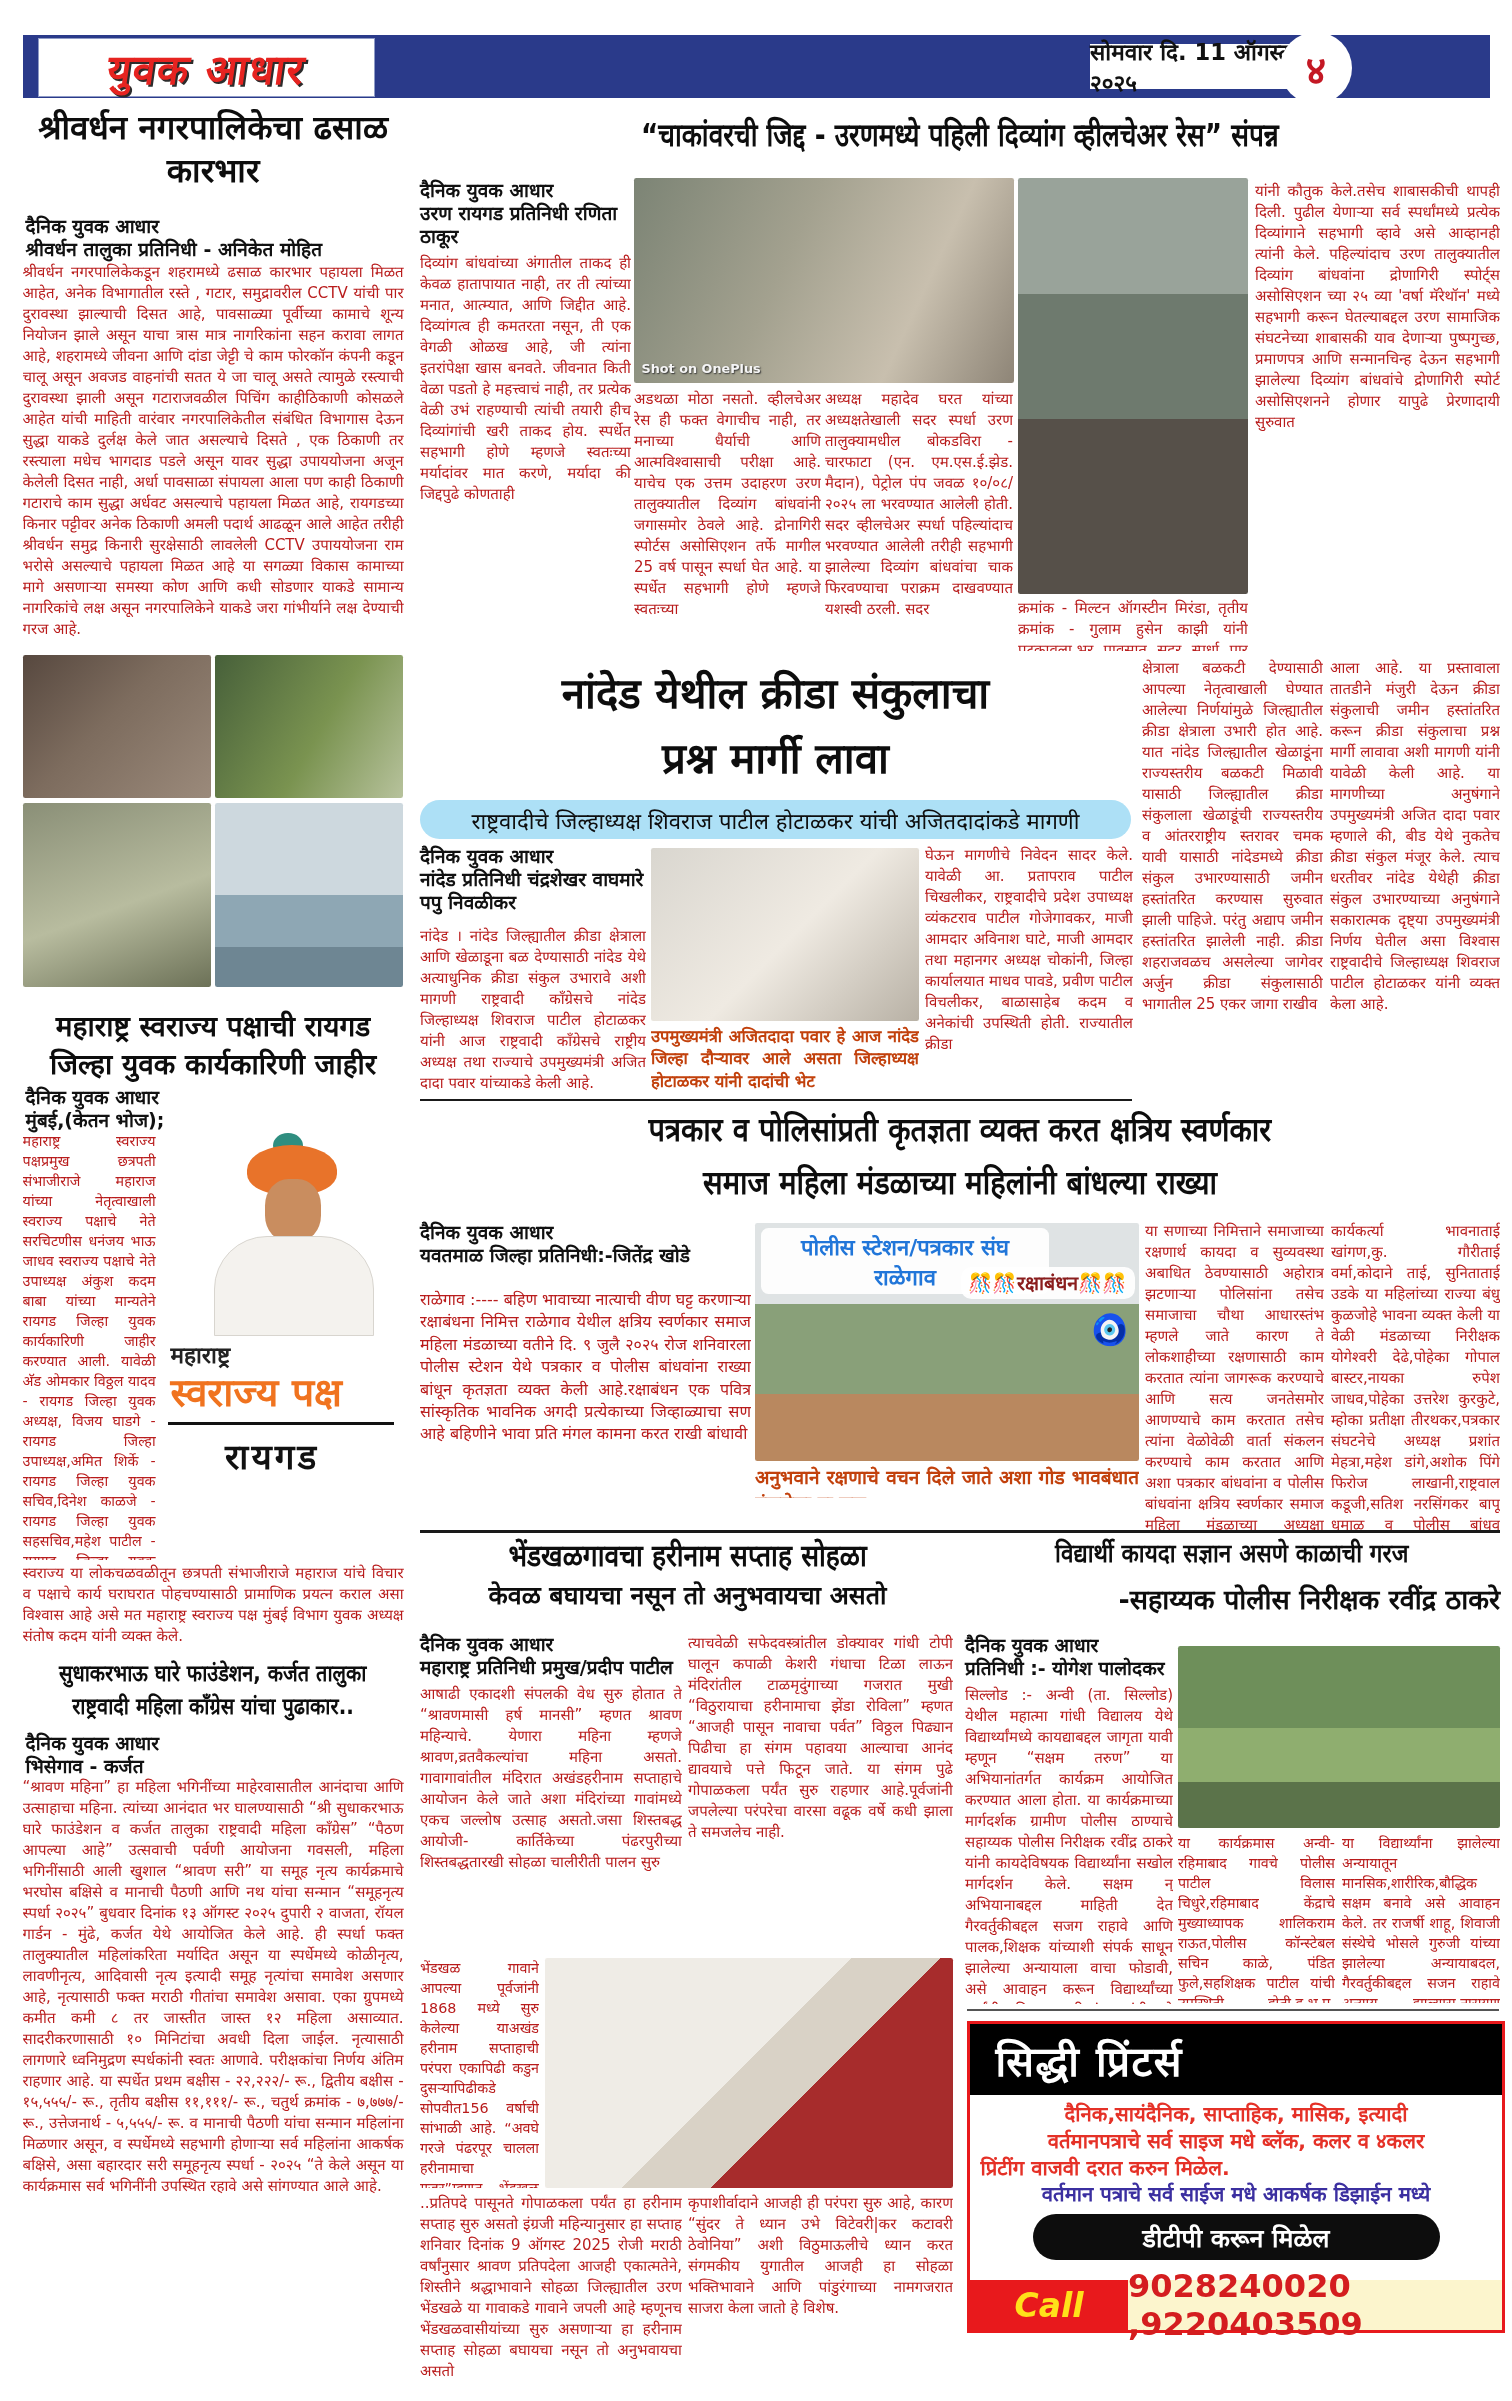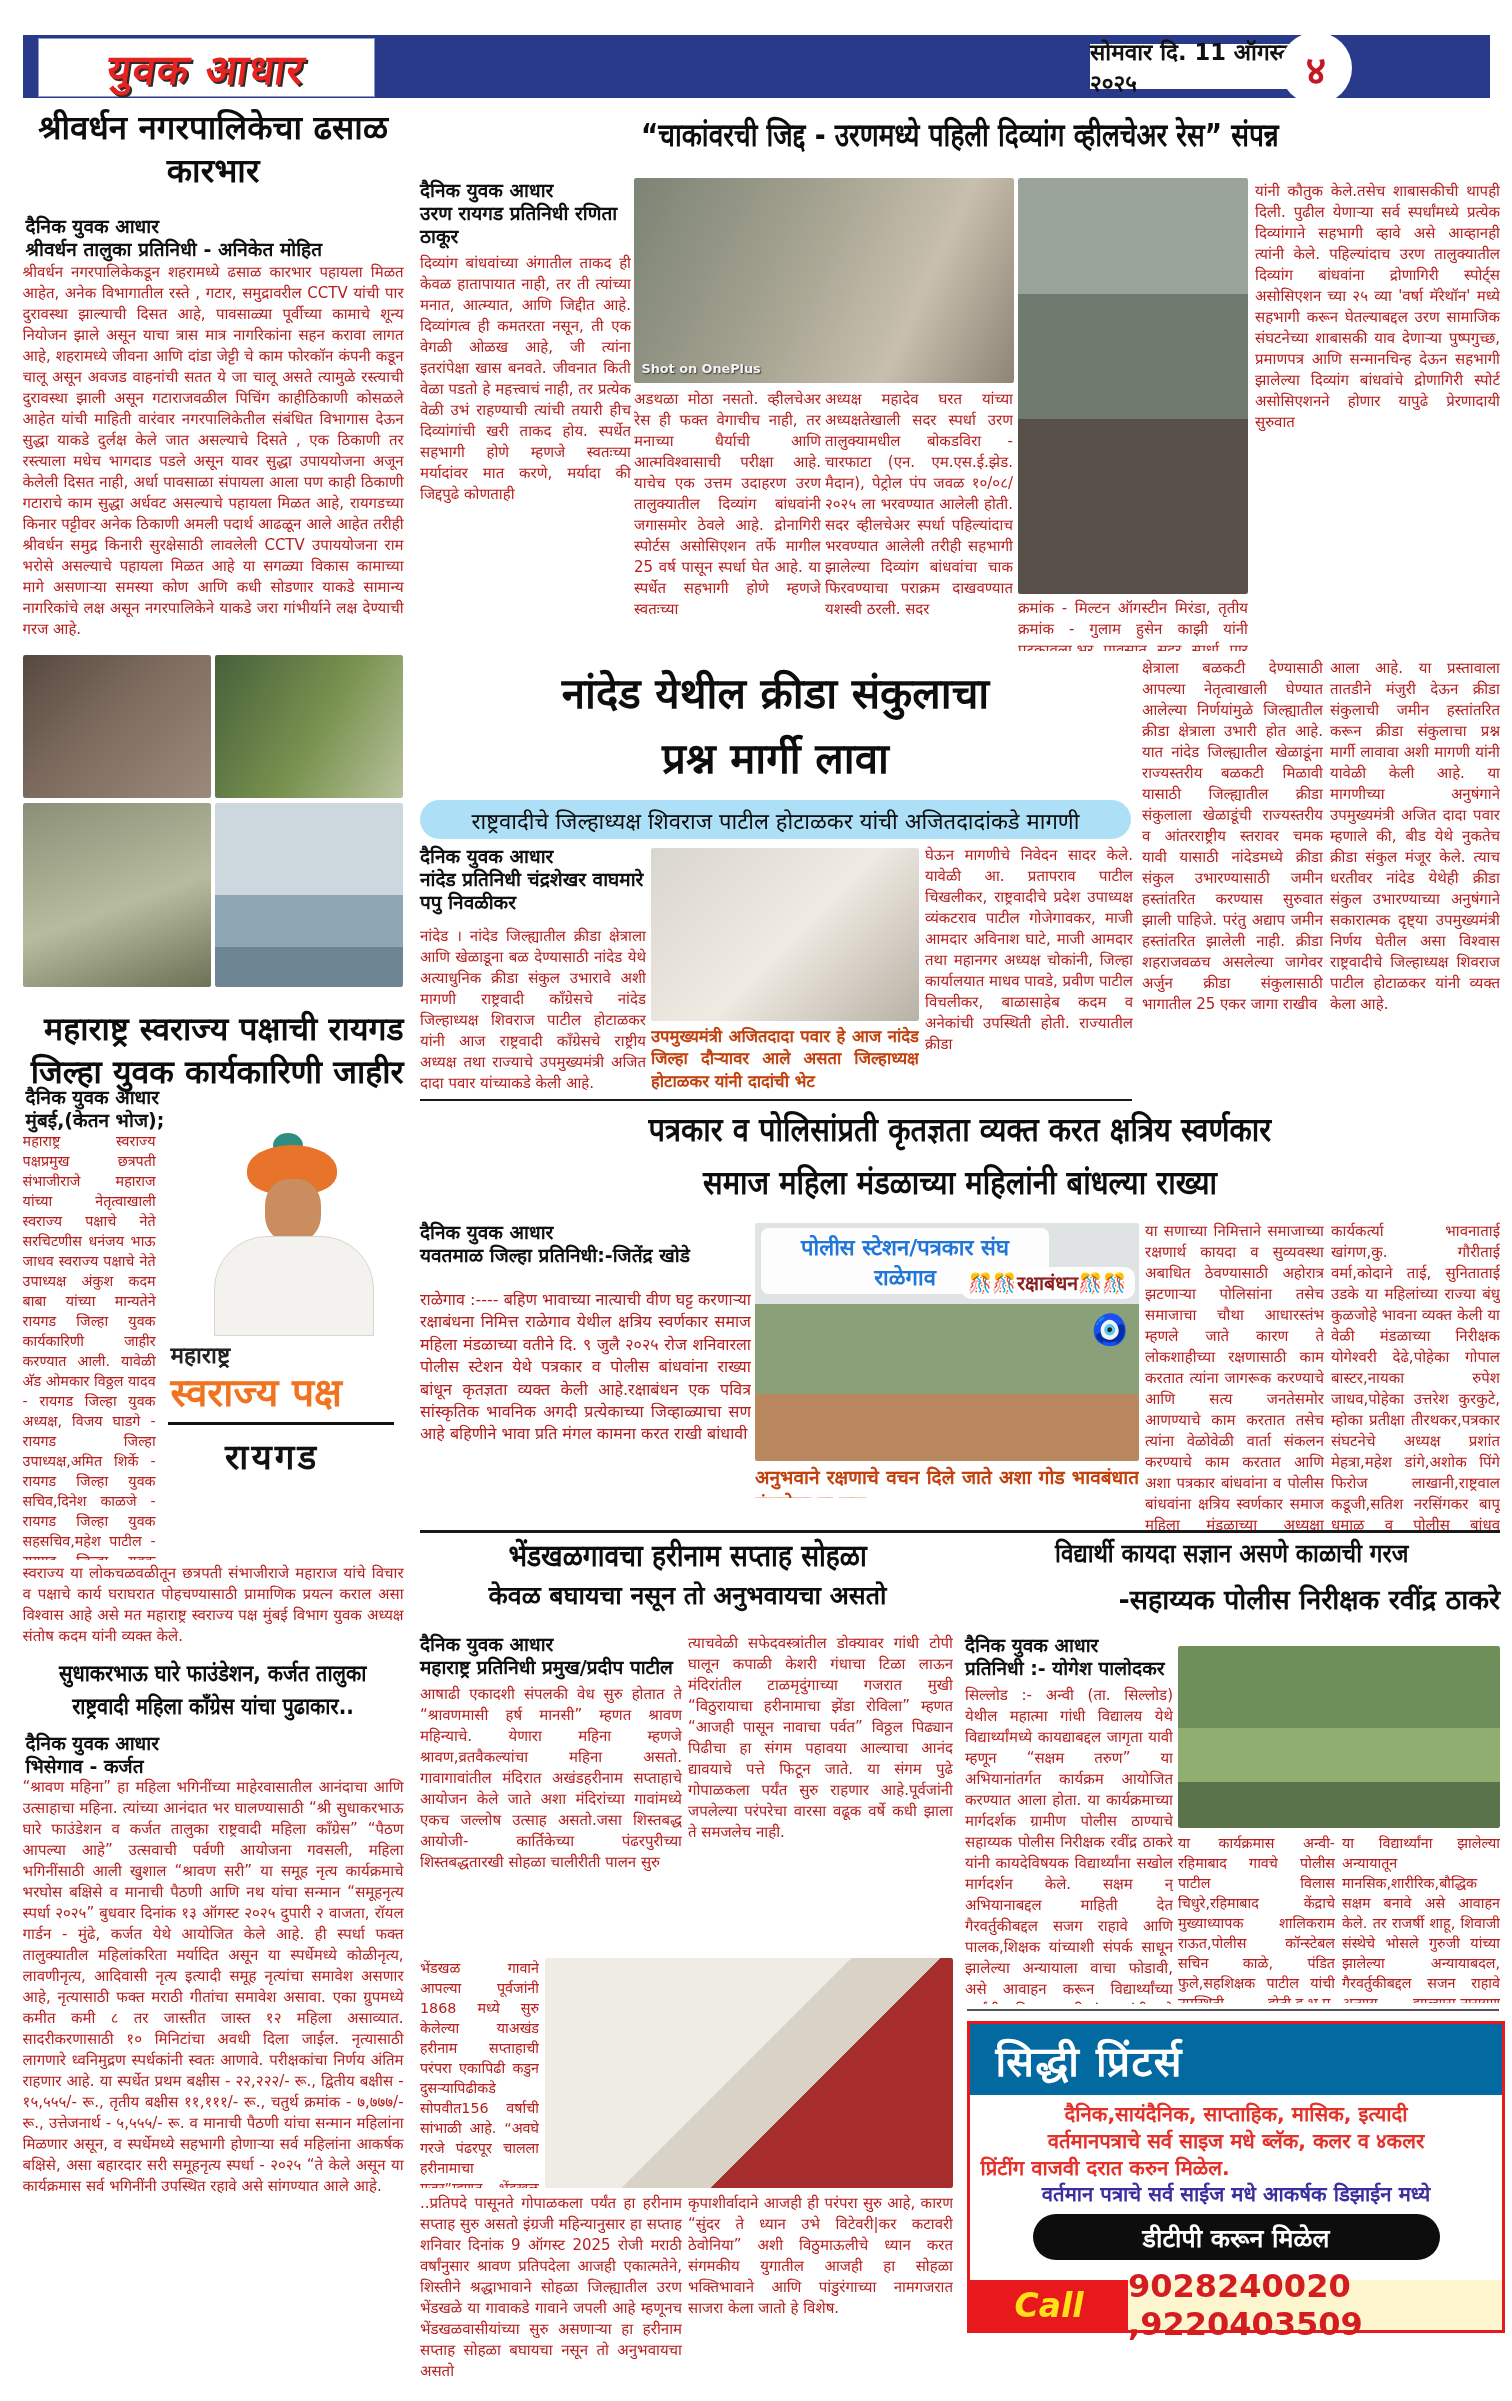--- a/index.html
+++ b/index.html
@@ -40,21 +40,21 @@
   .sp-tuft{position:absolute;width:30px;height:25.6px;background:#2f8e80;border-radius:50%;}
   .sp-face{position:absolute;width:56px;height:63px;background:#c98d5f;border-radius:42%;}
   .sp-body{position:absolute;width:158px;height:98px;background:#f4f2ee;border-radius:53px 53px 0 0;
            border:0.8px solid #d8d5cf;}
   .sp-l1{position:absolute;font-weight:800;font-size:22.6px;color:#222;}
   .sp-l2{position:absolute;font-weight:800;font-size:39px;color:#f0731f;white-space:nowrap;}
   .sp-line{position:absolute;height:3px;background:#111;}
   .sp-l3{position:absolute;font-weight:800;font-size:35px;color:#111;letter-spacing:3px;}
   
   .ad{border:3.8px solid #e8191c;background:#fff;display:flex;flex-direction:column;}
-  .ad-head{background:#0369a1;color:#fff;font-weight:800;font-size:41px;
+  .ad-head{background:#000000;color:#fff;font-weight:800;font-size:41px;
            padding:7.5px 0 7.5px 25.6px;letter-spacing:1.5px;}
   .ad-body{padding:6px 10.5px 3px 10.5px;text-align:center;}
   .ad-line{font-weight:800;font-size:20.3px;line-height:1.32;color:#e53127;text-align:center;}
   .ad-line.blue{color:#3b2fa0;}
   .ad-pill{margin:6px auto 4.5px auto;width:407px;background:#0d0d0d;color:#fff;font-weight:800;
            font-size:25px;text-align:center;border-radius:25.6px;padding:6px 0;}
   .ad-bottom{margin-top:auto;display:flex;height:50px;}
   .ad-call{background:#e8191c;width:158px;display:flex;align-items:center;justify-content:center;
            color:#ffe11a;font-weight:800;font-size:33px;font-style:italic;}
   .ad-phones{background:#fcf5cd;flex:1;display:flex;align-items:center;justify-content:center;
@@ -83,21 +83,21 @@
     <div>दैनिक युवक आधार</div>
     <div>श्रीवर्धन तालुका प्रतिनिधी - अनिकेत मोहित</div>
   </div>
   <div class="abs body-text" style="left:22.6px;top:262px;width:381px;height:389px;">श्रीवर्धन नगरपालिकेकडून शहरामध्ये ढसाळ कारभार पहायला मिळत आहेत, अनेक विभागातील रस्ते , गटार, समुद्रावरील CCTV यांची पार दुरावस्था झाल्याची दिसत आहे, पावसाळ्या पूर्वीच्या कामाचे शून्य नियोजन झाले असून याचा त्रास मात्र नागरिकांना सहन करावा लागत आहे, शहरामध्ये जीवना आणि दांडा जेट्टी चे काम फोरकॉन कंपनी कडून चालू असून अवजड वाहनांची सतत ये जा चालू असते त्यामुळे रस्त्याची दुरावस्था झाली असून गटाराजवळील पिचिंग काहीठिकाणी कोसळले आहेत यांची माहिती वारंवार नगरपालिकेतील संबंधित विभागास देऊन सुद्धा याकडे दुर्लक्ष केले जात असल्याचे दिसते , एक ठिकाणी तर रस्त्याला मधेच भागदाड पडले असून यावर सुद्धा उपाययोजना अजून केलेली दिसत नाही, अर्धा पावसाळा संपायला आला पण काही ठिकाणी गटाराचे काम सुद्धा अर्धवट असल्याचे पहायला मिळत आहे, रायगडच्या किनार पट्टीवर अनेक ठिकाणी अमली पदार्थ आढळून आले आहेत तरीही श्रीवर्धन समुद्र किनारी सुरक्षेसाठी लावलेली CCTV उपाययोजना राम भरोसे असल्याचे पहायला मिळत आहे  या सगळ्या विकास कामाच्या मागे असणाऱ्या समस्या कोण आणि कधी सोडणार याकडे सामान्य नागरिकांचे लक्ष असून नगरपालिकेने याकडे जरा गांभीर्याने लक्ष देण्याची गरज आहे.</div>
 
   <div class="photo" style="left:22.6px;top:655px;width:188px;height:143px;background:linear-gradient(135deg,#57483f,#7d6c5e 45%,#9b8a7b);"></div>
   <div class="photo" style="left:215px;top:655px;width:188px;height:143px;background:linear-gradient(120deg,#47603a,#7a9350 55%,#b7c29c);"></div>
   <div class="photo" style="left:22.6px;top:803px;width:188px;height:184px;background:linear-gradient(160deg,#8a8f77,#b8bc9f 55%,#6c7157);"></div>
   <div class="photo" style="left:215px;top:803px;width:188px;height:184px;background:linear-gradient(180deg,#cdd8de 0 50%,#8ea7b4 50% 78%,#6e8693 78%);"></div>
 
-  <div class="abs hl" style="left:22.6px;top:1008px;width:381px;height:74px;font-size:32px;line-height:1.35;text-align:right;">
+  <div class="abs hl" style="left:22.6px;top:1008px;width:381px;height:74px;font-size:28px;line-height:1.35;">
     <span>महाराष्ट्र स्वराज्य पक्षाची रायगड जिल्हा युवक कार्यकारिणी जाहीर</span>
   </div>
   <div class="abs byline" style="left:25.6px;top:1086px;width:377px;height:44px;">
     <div>दैनिक युवक आधार</div>
     <div>मुंबई,(केतन भोज);</div>
   </div>
   <div class="abs body-text" style="left:22.6px;top:1131px;width:133px;height:429px;font-size:14.3px;">महाराष्ट्र स्वराज्य पक्षप्रमुख छत्रपती संभाजीराजे महाराज यांच्या नेतृत्वाखाली स्वराज्य पक्षाचे नेते सरचिटणीस धनंजय भाऊ जाधव स्वराज्य पक्षाचे नेते उपाध्यक्ष अंकुश कदम बाबा यांच्या मान्यतेने रायगड जिल्हा युवक कार्यकारिणी जाहीर करण्यात आली. यावेळी अ‍ॅड ओमकार विठ्ठल यादव - रायगड जिल्हा युवक अध्यक्ष, विजय घाडगे - रायगड जिल्हा उपाध्यक्ष,अमित शिर्के - रायगड जिल्हा युवक सचिव,दिनेश काळजे - रायगड जिल्हा युवक सहसचिव,महेश पाटील - रायगड जिल्हा युवक संघटक,सचिन माने - रायगड जिल्हा युवक उपसंघटक इत्यादी सर्व नवनियुक्त पदाधिकाऱ्यांची यांची मुंबई युवक अध्यक्ष यांच्या हस्ते नियुक्ती जाहीर करण्यात आली.यावेळी सर्व नवनियुक्त पदाधिकाऱ्यांनी आभार व्यक्त करत आपण महाराष्ट्र सेवेमध्ये कायमस्वरूपी छत्रपती संभाजीराजे महाराज यांचे संकल्पनेतून समाजसेवा करत राहू असे सांगितले.</div>
 
   <div class="abs sp-box" style="left:160px;top:1131px;width:244px;height:375px;">
     <div class="sp-tuft" style="left:113px;top:1.5px;"></div>

